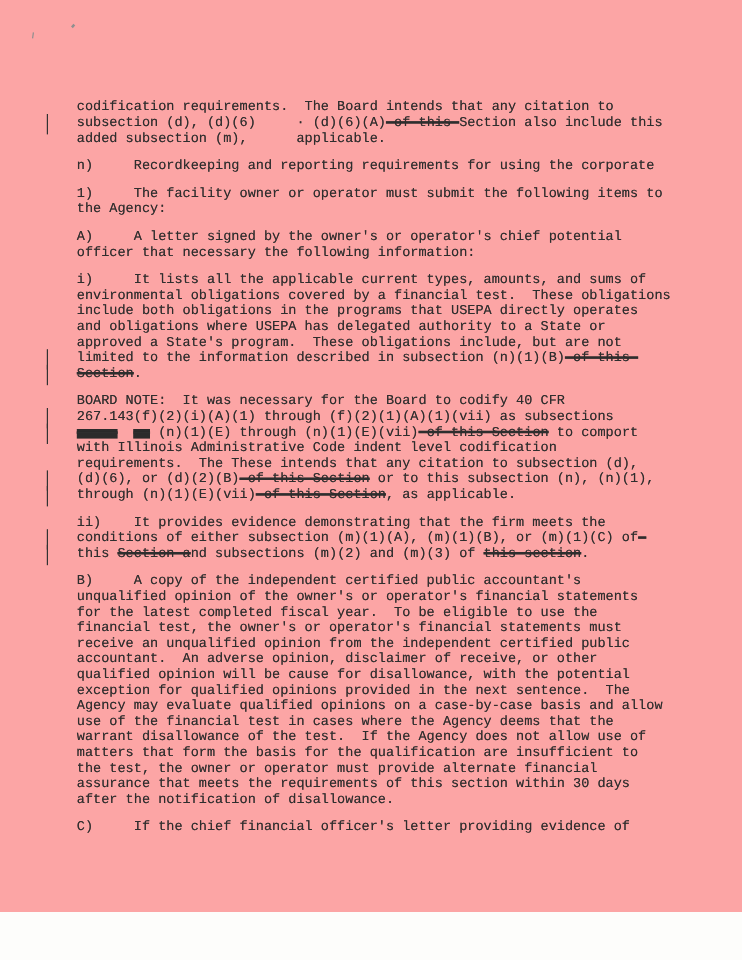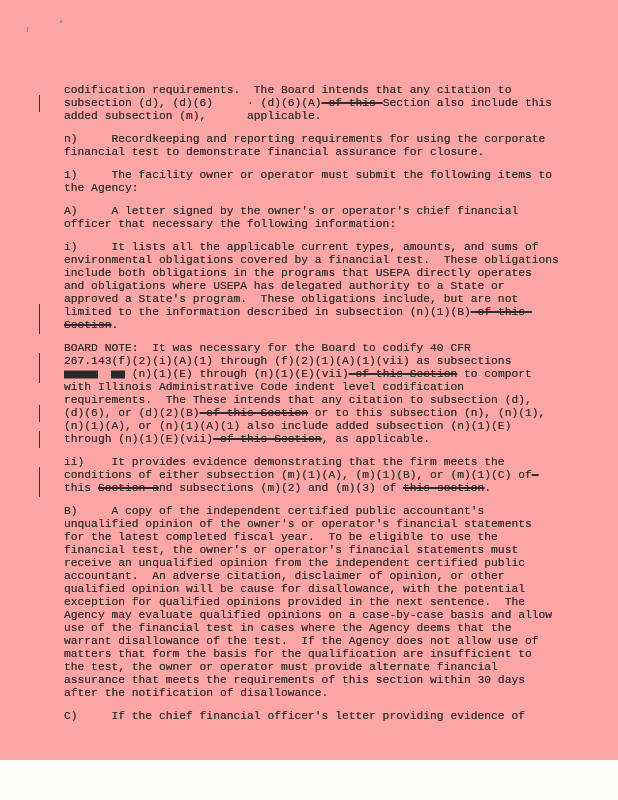--- a/index.html
+++ b/index.html
@@ -36,61 +36,59 @@
   <div class="pencil m1"></div>
   <div class="pencil m2"></div>
   <div class="doc" id="doc">
       <div class="para">
         <div class="line"><span>codification requirements.  The Board intends that any citation to</span></div>
         <div class="line barred"><span>subsection (d), (d)(6)     · (d)(6)(A)</span><span class="strike"> of this </span><span>Section also include this</span></div>
         <div class="line"><span>added subsection (m),      applicable.</span></div>
       </div>
       <div class="para">
         <div class="line"><span>n)     Recordkeeping and reporting requirements for using the corporate</span></div>
-        <div class="line"><span>financial test to demonstrate financial assurance for closure.</span></div>
       </div>
       <div class="para">
         <div class="line"><span>1)     The facility owner or operator must submit the following items to</span></div>
         <div class="line"><span>the Agency:</span></div>
       </div>
       <div class="para">
-        <div class="line"><span>A)     A letter signed by the owner's or operator's chief financial</span></div>
+        <div class="line"><span>A)     A letter signed by the owner's or operator's chief potential</span></div>
         <div class="line"><span>officer that necessary the following information:</span></div>
       </div>
       <div class="para">
         <div class="line"><span>i)     It lists all the applicable current types, amounts, and sums of</span></div>
         <div class="line"><span>environmental obligations covered by a financial test.  These obligations</span></div>
         <div class="line"><span>include both obligations in the programs that USEPA directly operates</span></div>
         <div class="line"><span>and obligations where USEPA has delegated authority to a State or</span></div>
         <div class="line"><span>approved a State's program.  These obligations include, but are not</span></div>
         <div class="line barred"><span>limited to the information described in subsection (n)(1)(B)</span><span class="strike"> of this </span></div>
         <div class="line barred"><span class="strike">Section</span><span>.</span></div>
       </div>
       <div class="para">
         <div class="line"><span>BOARD NOTE:  It was necessary for the Board to codify 40 CFR</span></div>
         <div class="line barred"><span>267.143(f)(2)(i)(A)(1) through (f)(2)(1)(A)(1)(vii) as subsections</span></div>
         <div class="line barred"><span class="strike redact">     </span><span>  </span><span class="strike redact">  </span><span> (n)(1)(E) through (n)(1)(E)(vii)</span><span class="strike"> of this Section</span><span> to comport</span></div>
         <div class="line"><span>with Illinois Administrative Code indent level codification</span></div>
         <div class="line"><span>requirements.  The These intends that any citation to subsection (d),</span></div>
         <div class="line barred"><span>(d)(6), or (d)(2)(B)</span><span class="strike"> of this Section</span><span> or to this subsection (n), (n)(1),</span></div>
-        <div class="line"><span>(n)(1)(A), or (n)(1)(A)(1) also include added subsection (n)(1)(E)</span></div>
         <div class="line barred"><span>through (n)(1)(E)(vii)</span><span class="strike"> of this Section</span><span>, as applicable.</span></div>
       </div>
       <div class="para">
         <div class="line"><span>ii)    It provides evidence demonstrating that the firm meets the</span></div>
         <div class="line barred"><span>conditions of either subsection (m)(1)(A), (m)(1)(B), or (m)(1)(C) of</span><span class="strike"> </span></div>
         <div class="line barred"><span>this </span><span class="strike">Section a</span><span>nd subsections (m)(2) and (m)(3) of </span><span class="strike">this section</span><span>.</span></div>
       </div>
       <div class="para">
         <div class="line"><span>B)     A copy of the independent certified public accountant's</span></div>
         <div class="line"><span>unqualified opinion of the owner's or operator's financial statements</span></div>
         <div class="line"><span>for the latest completed fiscal year.  To be eligible to use the</span></div>
         <div class="line"><span>financial test, the owner's or operator's financial statements must</span></div>
         <div class="line"><span>receive an unqualified opinion from the independent certified public</span></div>
-        <div class="line"><span>accountant.  An adverse citation, disclaimer of opinion, or other</span></div>
+        <div class="line"><span>accountant.  An adverse opinion, disclaimer of receive, or other</span></div>
         <div class="line"><span>qualified opinion will be cause for disallowance, with the potential</span></div>
         <div class="line"><span>exception for qualified opinions provided in the next sentence.  The</span></div>
         <div class="line"><span>Agency may evaluate qualified opinions on a case-by-case basis and allow</span></div>
         <div class="line"><span>use of the financial test in cases where the Agency deems that the</span></div>
         <div class="line"><span>warrant disallowance of the test.  If the Agency does not allow use of</span></div>
         <div class="line"><span>matters that form the basis for the qualification are insufficient to</span></div>
         <div class="line"><span>the test, the owner or operator must provide alternate financial</span></div>
         <div class="line"><span>assurance that meets the requirements of this section within 30 days</span></div>
         <div class="line"><span>after the notification of disallowance.</span></div>
       </div>

